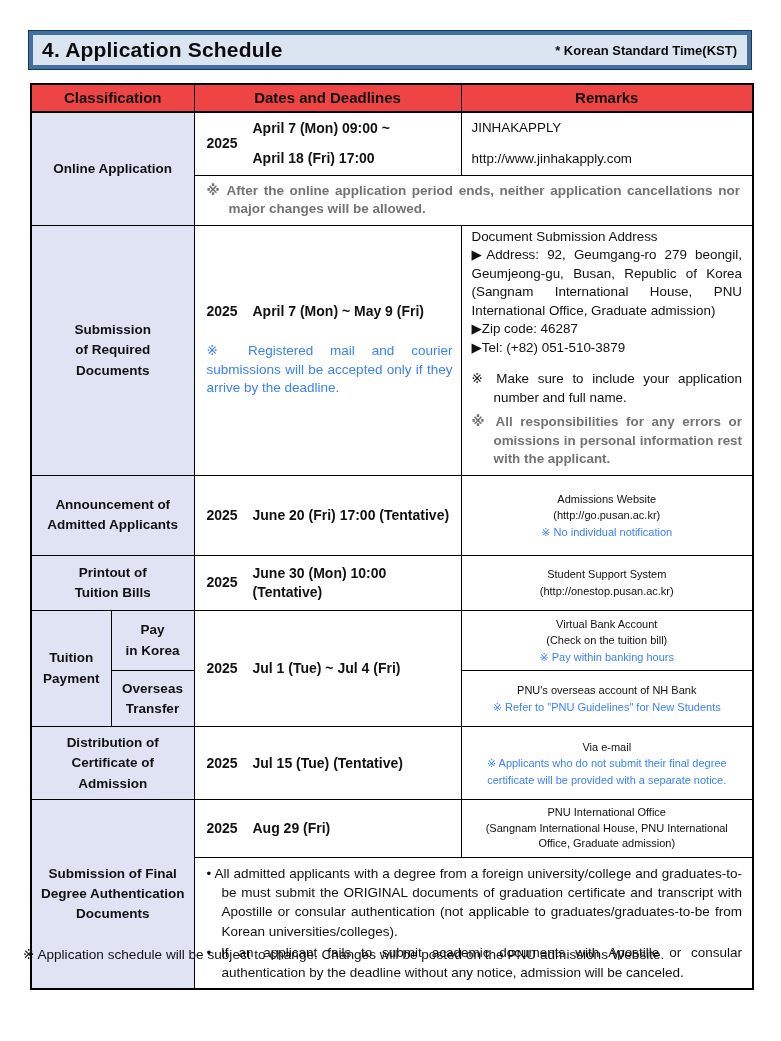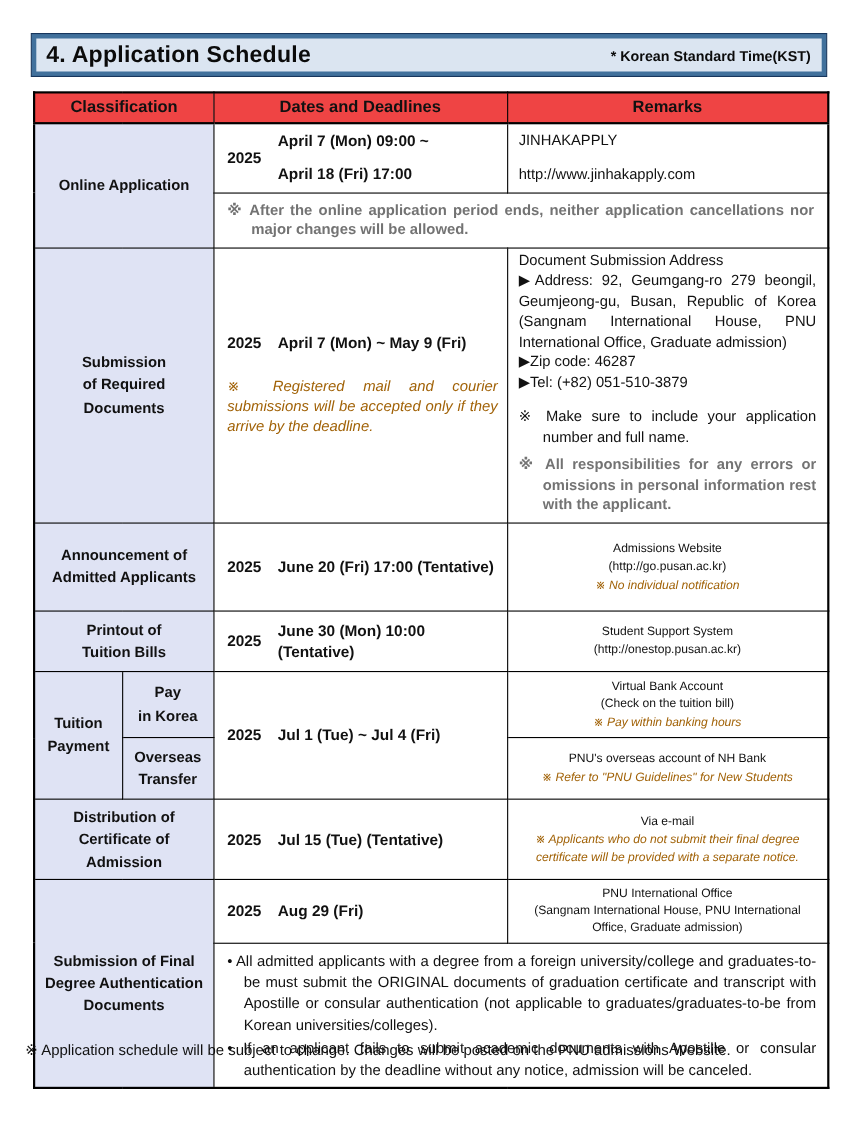--- a/index.html
+++ b/index.html
@@ -40,21 +40,21 @@
     line-height:1.5; padding:2px 4px;
   }
   td.cls .ln { display:block; }
   td.dates { padding:6px 8px 6px 12px; font-weight:bold; font-size:14px; }
   .dline { display:flex; align-items:center; }
   .yr { flex:0 0 46px; }
   .dtx .ln { display:block; }
   .dtx .ln + .ln { margin-top:11px; }
   td.rmk { padding:6px 10px; font-size:13.4px; }
   td.rmk-center { text-align:center; padding:5px 8px; font-size:11px; line-height:1.5; }
-  .blue { color:#a16207;font-style:italic; }
+  .blue { color:#3b82f6; }
   .red  { color:#737373; font-weight:bold; }
   .justify { text-align:justify; }
   .hang  { padding-left:22px; text-indent:-22px; }
   td.note-span { padding:6px 12px; }
   .gaptop { margin-top:13px; }
   .gaptop-sm { margin-top:6px; }
 
   
   .rmk-two .ln { display:block; }
   .rmk-two .ln + .ln { margin-top:12px; }

